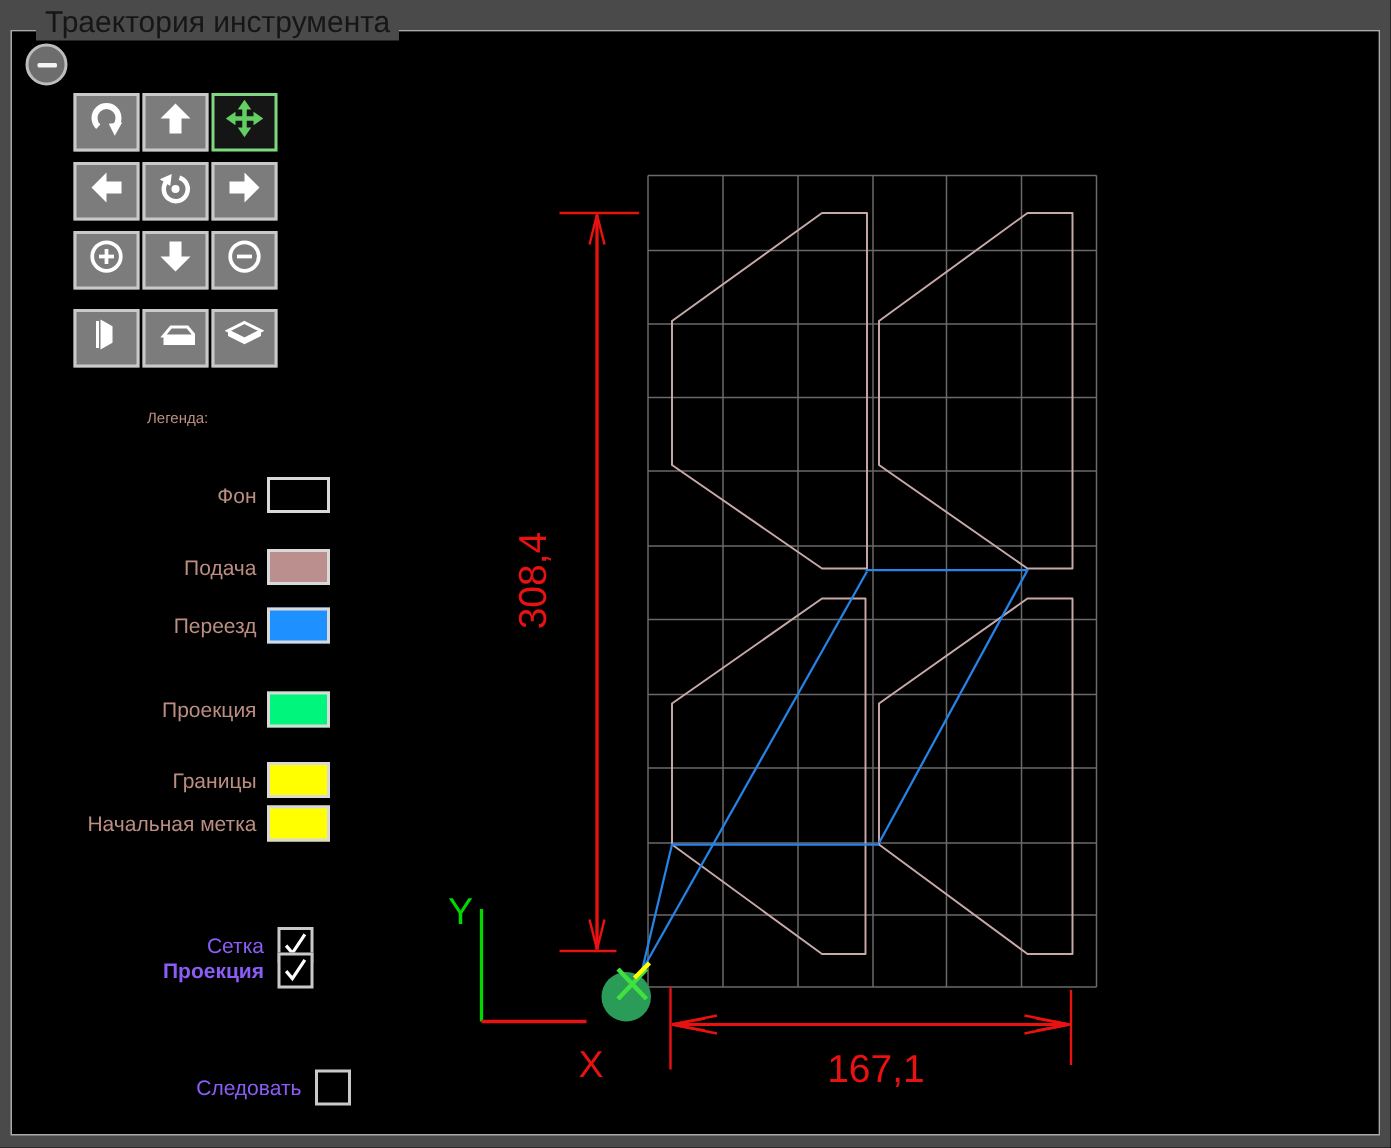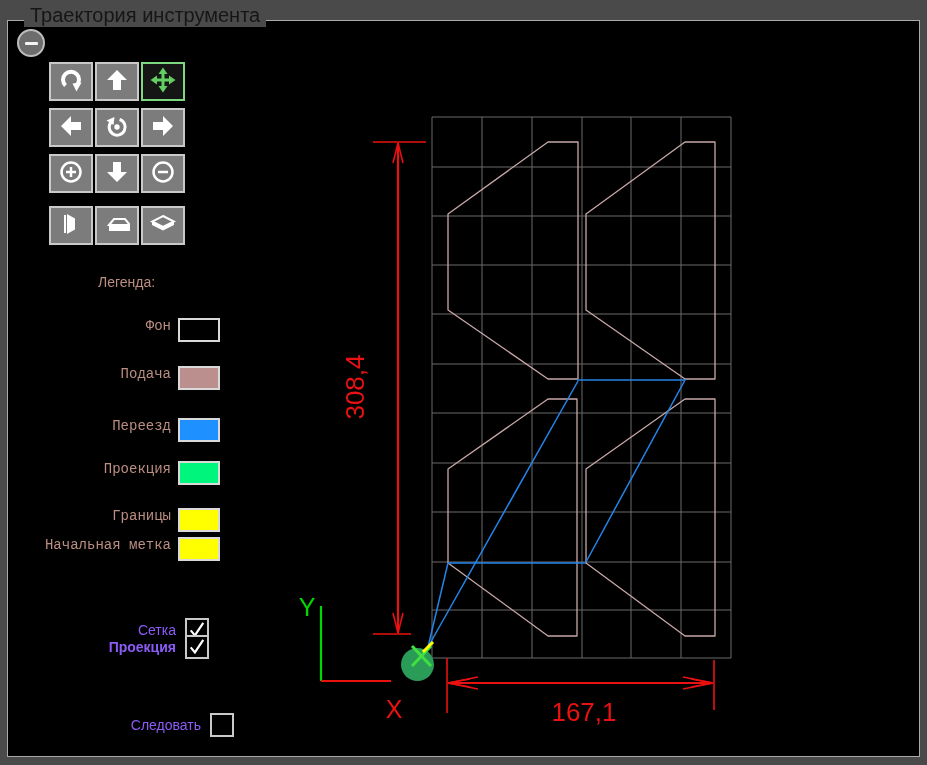--- a/index.html
+++ b/index.html
@@ -28,25 +28,25 @@
   .collapse-btn .minus{width:13px;height:3px;background:#f4f4f4;border-radius:1px;}
 
   .tb-btn{
     position:absolute;width:44px;height:39px;box-sizing:border-box;
     background:#7c7c7c;border:2px solid #c9c9c9;
     display:flex;align-items:center;justify-content:center;cursor:pointer;
   }
   .tb-btn.selected{background:#151515;border-color:#7fd87f;}
 
   .legend-heading{
-    position:absolute;left:90px;top:253px;color:#bb8e82;font-size:14px;
+    position:absolute;left:90px;top:253px;color:#bb8e82;font-size:10px;
   }
   .legend-row{
     position:absolute;left:0;width:212px;height:24px;
-    display:flex;justify-content:flex-end;gap:7px;font-family:Liberation Mono, monospace;
+    display:flex;align-items:center;justify-content:flex-end;gap:7px;
   }
   .legend-label{color:#bb8e82;font-size:14px;white-space:nowrap;}
   .legend-swatch{
     width:42px;height:24px;box-sizing:border-box;border:2px solid #d9d9d9;flex:0 0 auto;
   }
   .opt-row{
     position:absolute;left:0;width:201px;height:24px;
     display:flex;align-items:center;justify-content:flex-end;gap:9px;
   }
   .opt-label{color:#8b5cf6;font-size:14px;white-space:nowrap;}
@@ -155,21 +155,21 @@
     <div class="legend-heading">Легенда:</div>
     <div id="legend-rows">
         <div class="legend-row" style="top: 297px;">
     <span class="legend-label">Фон</span>
     <span class="legend-swatch" style="background: rgb(0, 0, 0);"></span>
   </div>
         <div class="legend-row" style="top: 345px;">
     <span class="legend-label">Подача</span>
     <span class="legend-swatch" style="background: rgb(188, 143, 143);"></span>
   </div>
-        <div class="legend-row" style="top: 397px;">
+        <div class="legend-row" style="top: 384px;">
     <span class="legend-label">Переезд</span>
     <span class="legend-swatch" style="background: rgb(30, 144, 255);"></span>
   </div>
         <div class="legend-row" style="top: 440px;">
     <span class="legend-label">Проекция</span>
     <span class="legend-swatch" style="background: rgb(0, 245, 124);"></span>
   </div>
         <div class="legend-row" style="top: 487px;">
     <span class="legend-label">Границы</span>
     <span class="legend-swatch" style="background: rgb(255, 255, 0);"></span>

